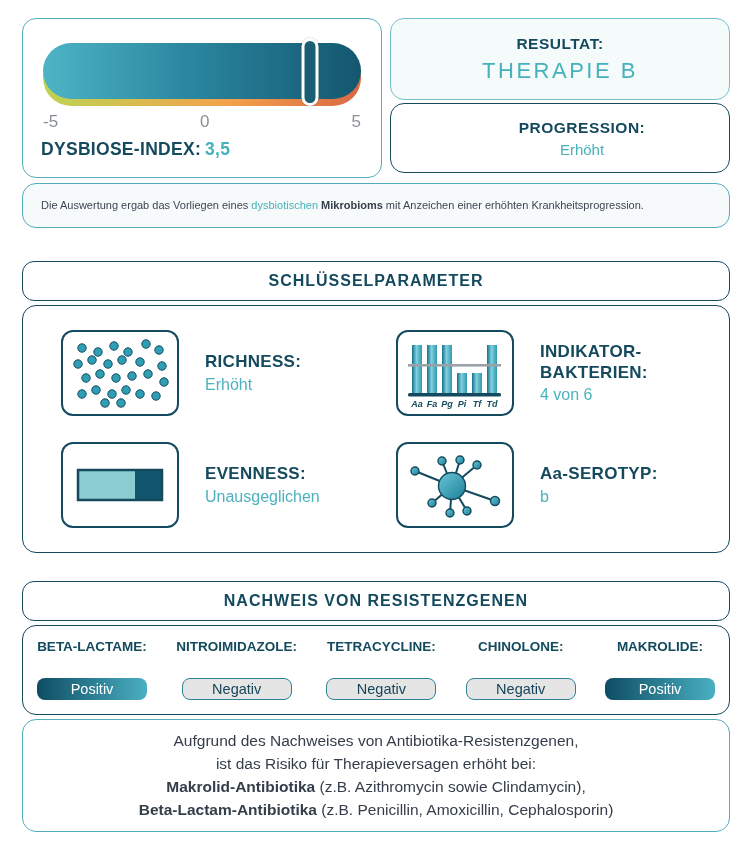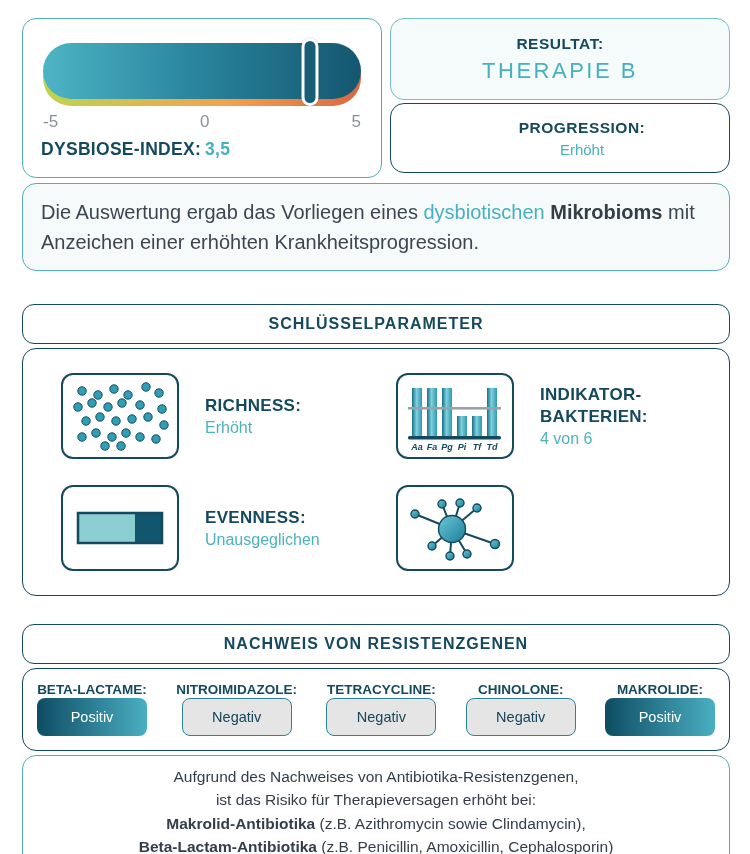--- a/index.html
+++ b/index.html
@@ -61,21 +61,21 @@
     height:70px; margin-top:3px;
     display:flex; flex-direction:column; align-items:center; justify-content:center;padding-left:44px;
   }
   .progression-card .lbl { font-size:15.5px; font-weight:bold; color:#14495e; letter-spacing:.5px; }
   .progression-card .val { font-size:15px; color:#45b1bc; margin-top:4px; }
 
   
   .summary-card {
     margin-top:5px; padding:13px 18px;
     background:#f7fafb;
-    font-size:20px; line-height:1.5; color:#3c4653;
+    font-size:11px; line-height:1.5; color:#3c4653;
   }
   .summary-card .hl { color:#45b1bc; }
   .summary-card b { color:#333e4a; }
 
   
   .section-header {
     height:40px; display:flex; align-items:center; justify-content:center;
     font-size:16px; font-weight:bold; letter-spacing:1px; color:#14495e;
     border-radius:12px;
   }
@@ -96,24 +96,24 @@
   }
   .param-text { max-width:175px; }
   .param-text .lbl { font-size:17px; font-weight:bold; color:#14495e; line-height:1.25; letter-spacing:.3px; }
   .param-text .val { font-size:16px; color:#4cb2bd; margin-top:3px; }
 
   
   .resistance-card {
     padding:13px 14px 14px 14px;
     display:flex; justify-content:space-between;
   }
-  .res-col { display:flex; flex-direction:column; align-items:center; gap:1px; }
+  .res-col { display:flex; flex-direction:column; align-items:center; gap:24px; }
   .res-lbl { font-size:13.5px; font-weight:bold; color:#134a5e; }
   .res-btn {
-    width:110px; height:38px; border-radius:8px;
+    width:110px; height:22px; border-radius:8px;
     display:flex; align-items:center; justify-content:center;
     font-size:14.5px;
   }
   .res-btn.positive {
     background:linear-gradient(90deg,#0e4d63 0%,#4aafc2 100%);
     color:#ffffff;
   }
   .res-btn.negative {
     background:#e5e5e5; border:1.5px solid #2c8396; color:#16455a;
   }
@@ -281,20 +281,24 @@
               <circle cx="38" cy="13" r="4"></circle>
               <circle cx="56" cy="12" r="4"></circle>
               <circle cx="73" cy="17" r="4"></circle>
             <circle cx="91" cy="53" r="4.5"></circle>
               <circle cx="63" cy="63" r="4"></circle>
               <circle cx="46" cy="65" r="4"></circle>
               <circle cx="28" cy="55" r="4"></circle>
           </g>
         </svg>
       </div>
+      <div class="param-text">
+        <div class="lbl">Aa-SEROTYP:</div>
+        <div class="val">b</div>
+      </div>
     </div>
   </div>
 
   <div class="card dark-border section-header mt28">
     <span>NACHWEIS VON RESISTENZGENEN</span>
   </div>
 
   <div class="card dark-border resistance-card mt4">
     <div class="res-col">
       <div class="res-lbl">BETA-LACTAME:</div>

